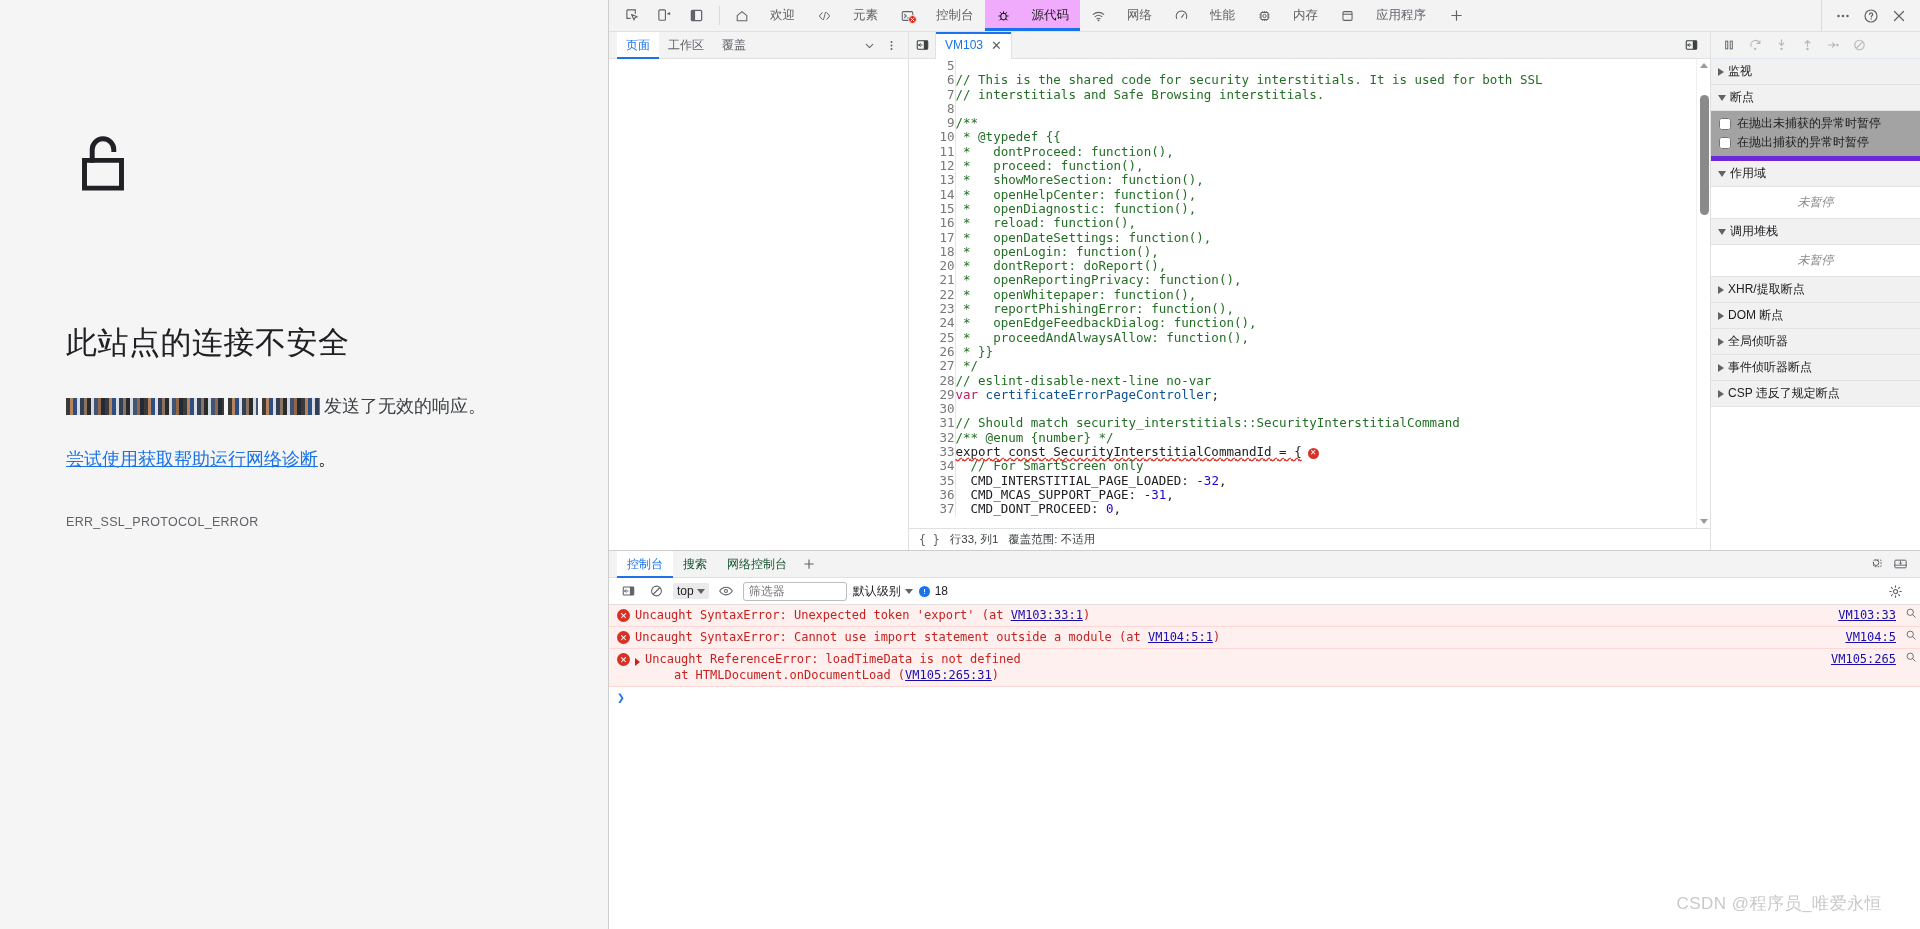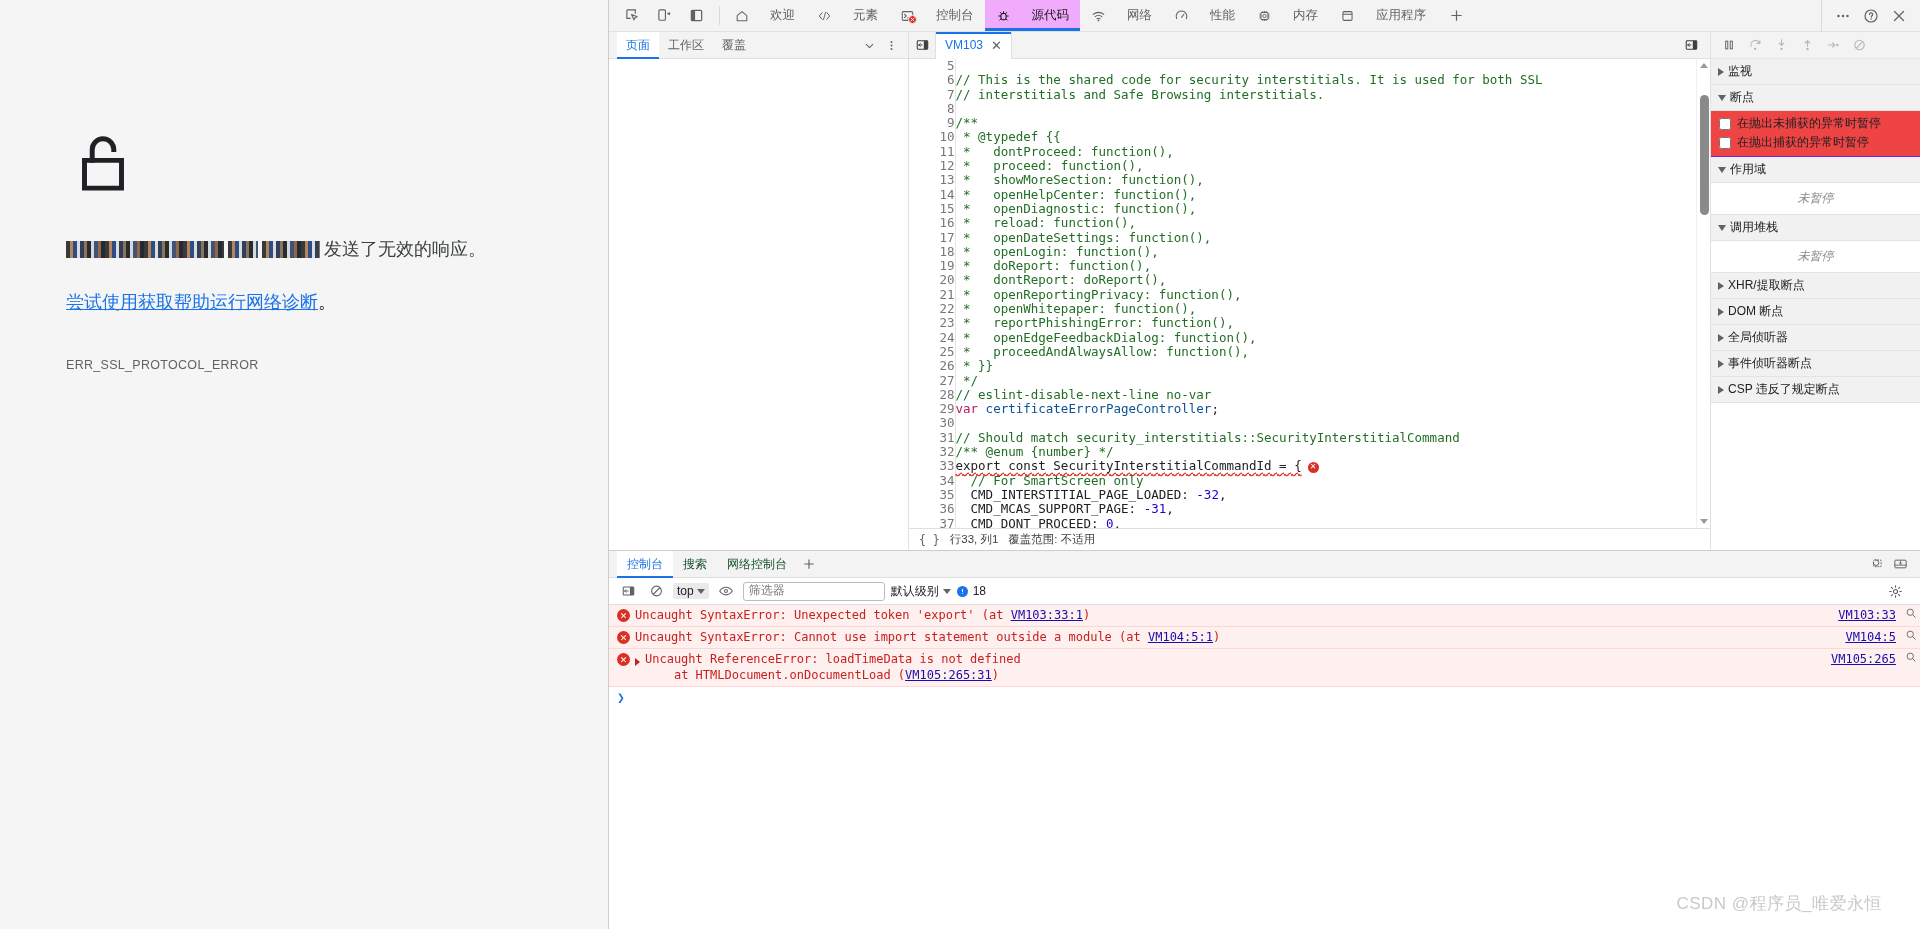--- a/index.html
+++ b/index.html
@@ -179,21 +179,21 @@
   .dbg-tbtn.on { color: #5f6368; }
   .dbg-sections { flex: 1 1 auto; overflow: hidden; }
   .dbg-sec {
     height: 26px; display: flex; align-items: center; gap: 4px; padding-left: 7px;
     background: #f1f1f1; border-bottom: 1px solid #e3e3e3; cursor: pointer;
     font-size: 12px; color: #202124;
   }
   .tri { width: 0; height: 0; }
   .tri.right { border-top: 4.5px solid transparent; border-bottom: 4.5px solid transparent; border-left: 6px solid #5f6368; }
   .tri.down { border-left: 4.5px solid transparent; border-right: 4.5px solid transparent; border-top: 6px solid #5f6368; }
-  .dbg-checks { padding: 3px 16px 4px 8px; background: #ef4444; border-bottom: 1px solid #6d28d9;}
+  .dbg-checks { padding: 3px 16px 4px 8px; background: #a3a3a3; border-bottom: 5px solid #6d28d9;}
   .dbg-check { display: flex; align-items: center; gap: 6px; font-size: 12px; color: #202124; padding: 1px 0; cursor: pointer; }
   .dbg-check input { margin: 0; width: 12px; height: 12px; }
   .dbg-empty {
     background: #fff; text-align: center; color: #8a8a8a; font-style: italic;
     font-size: 12px; padding: 7px 0; border-bottom: 1px solid #e3e3e3;
   }
 
   
   .drawer { flex: 0 0 379px; display: flex; flex-direction: column; border-top: 1px solid #cdcdcd; background: #fff; }
   .drawer-tabbar {
@@ -207,23 +207,23 @@
   .drawer-tabbar .smallicon { width: 24px; height: 24px; display:flex; align-items:center; justify-content:center; color:#5f6368; cursor:pointer; }
 
   .console-toolbar {
     height: 27px; flex: 0 0 27px; display: flex; align-items: center; gap: 6px;
     padding: 0 8px; border-bottom: 1px solid #e0e0e0; background: #fff;
   }
   .ct-icon { width: 22px; height: 22px; display: flex; align-items: center; justify-content: center; color: #5f6368; cursor: pointer; border-radius: 3px;}
   .ct-select { display: flex; align-items: center; gap: 3px; font-size: 12px; color: #202124; cursor: pointer; padding: 1px 4px; border-radius: 2px; background: #eaeaea;}
   .caret { width: 0; height: 0; border-left: 4px solid transparent; border-right: 4px solid transparent; border-top: 5px solid #5f6368; }
   .ct-filter {
-    width: 142px; height: 19px; border: 1px solid #bdbdbd; border-radius: 3px;
+    width: 104px; height: 19px; border: 1px solid #bdbdbd; border-radius: 3px;
     font-size: 12px; padding: 0 5px; color: #202124; outline: none; background:#fff;
-    font-family: Liberation Mono, monospace;
+    font-family: Liberation Serif, serif;
   }
   .ct-level { display: flex; align-items: center; gap: 4px; font-size: 12px; color: #202124; cursor: pointer; }
   .ct-issues { display: flex; align-items: center; gap: 5px; font-size: 12px; color: #202124; cursor: pointer; }
   .issue-dot { width: 11px; height: 11px; border-radius: 50%; background: #1a73e8; display:flex; align-items:center; justify-content:center;}
   .console-toolbar .grow { flex: 1 1 auto; }
 
   .console-body { flex: 1 1 auto; overflow: hidden; background: #fff; font-family: "DejaVu Sans Mono", monospace; font-size: 12px;}
   .msg {
     background: #fff0f0; border-bottom: 1px solid #ffd6d6;
     display: flex; align-items: flex-start; padding: 2px 0 3px 8px; position: relative;
@@ -250,20 +250,21 @@
 <body>
 
 <div id="root">
 
   <div class="page-viewport">
     <div class="err-wrap">
       <svg class="lock-icon" viewBox="0 0 48 48">
         <path d="M12 21 h24 v18 h-24 z" fill="none" stroke="#202124" stroke-width="3.2"></path>
         <path d="M17 21 v-7 a7 7 0 0 1 14 0" fill="none" stroke="#202124" stroke-width="3.2" stroke-linecap="square"></path>
       </svg>
+      <div class="err-title">此站点的连接不安全</div>
       <div class="err-body">
         <span class="host-redacted"></span><span class="host-redacted g2"></span><span class="host-redacted g3"></span><span>发送了无效的响应。</span>
       </div>
       <div class="err-link">
         <a href="#">尝试使用获取帮助运行网络诊断</a><span>。</span>
       </div>
       <div class="err-code">ERR_SSL_PROTOCOL_ERROR</div>
     </div>
   </div>
 
@@ -496,24 +497,20 @@
                       </tr>
                       <tr>
                         <td class="ln">17</td>
                         <td class="src"><span class="c-com"> *   openDateSettings: function(),</span></td>
                       </tr>
                       <tr>
                         <td class="ln">18</td>
                         <td class="src"><span class="c-com"> *   openLogin: function(),</span></td>
                       </tr>
                       <tr>
-                        <td class="ln">19</td>
-                        <td class="src"><span class="c-com"> *   doReport: function(),</span></td>
-                      </tr>
-                      <tr>
                         <td class="ln">20</td>
                         <td class="src"><span class="c-com"> *   dontReport: doReport(),</span></td>
                       </tr>
                       <tr>
                         <td class="ln">21</td>
                         <td class="src"><span class="c-com"> *   openReportingPrivacy: function(),</span></td>
                       </tr>
                       <tr>
                         <td class="ln">22</td>
                         <td class="src"><span class="c-com"> *   openWhitepaper: function(),</span></td>

